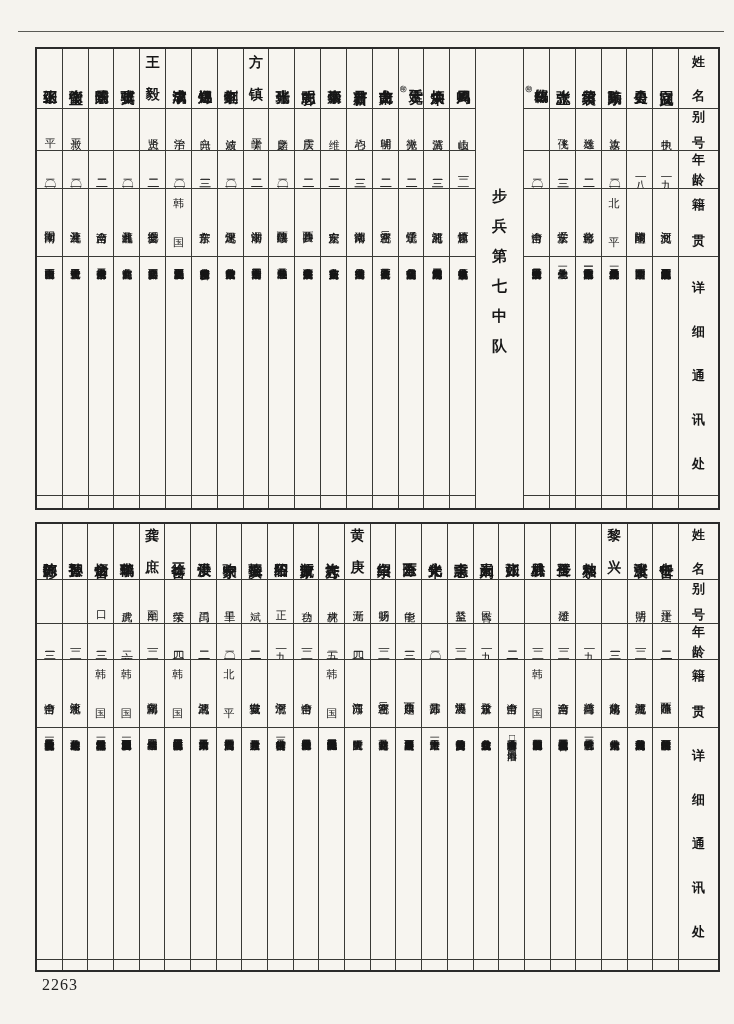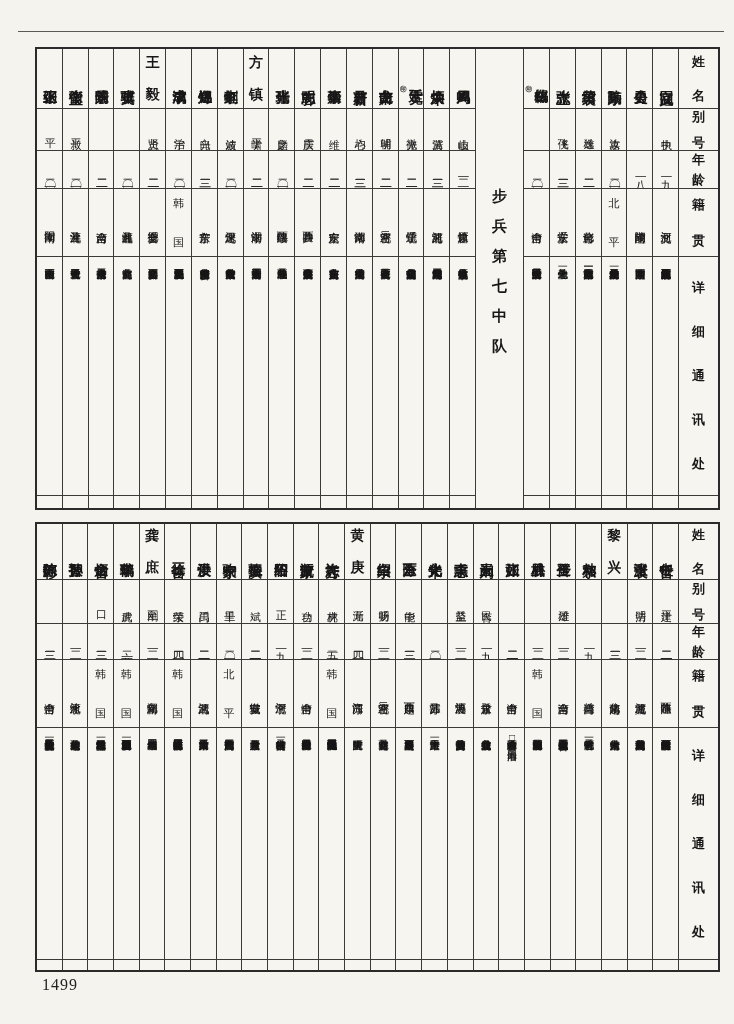--- a/index.html
+++ b/index.html
@@ -1046,14 +1046,14 @@
         </div>
         <div class="cell c-origin">
           <div class="vtext">台湾台中</div>
         </div>
         <div class="cell c-addr">
           <div class="vtext">台湾台北县宜兰区头城镇和平街一二三号</div>
         </div>
         <div class="cell c-empty"></div>
       </div>
     </section>
-  <div class="page-number">1499</div>
+  <div class="page-number">2263</div>
 </div>
 
 </body></html>

